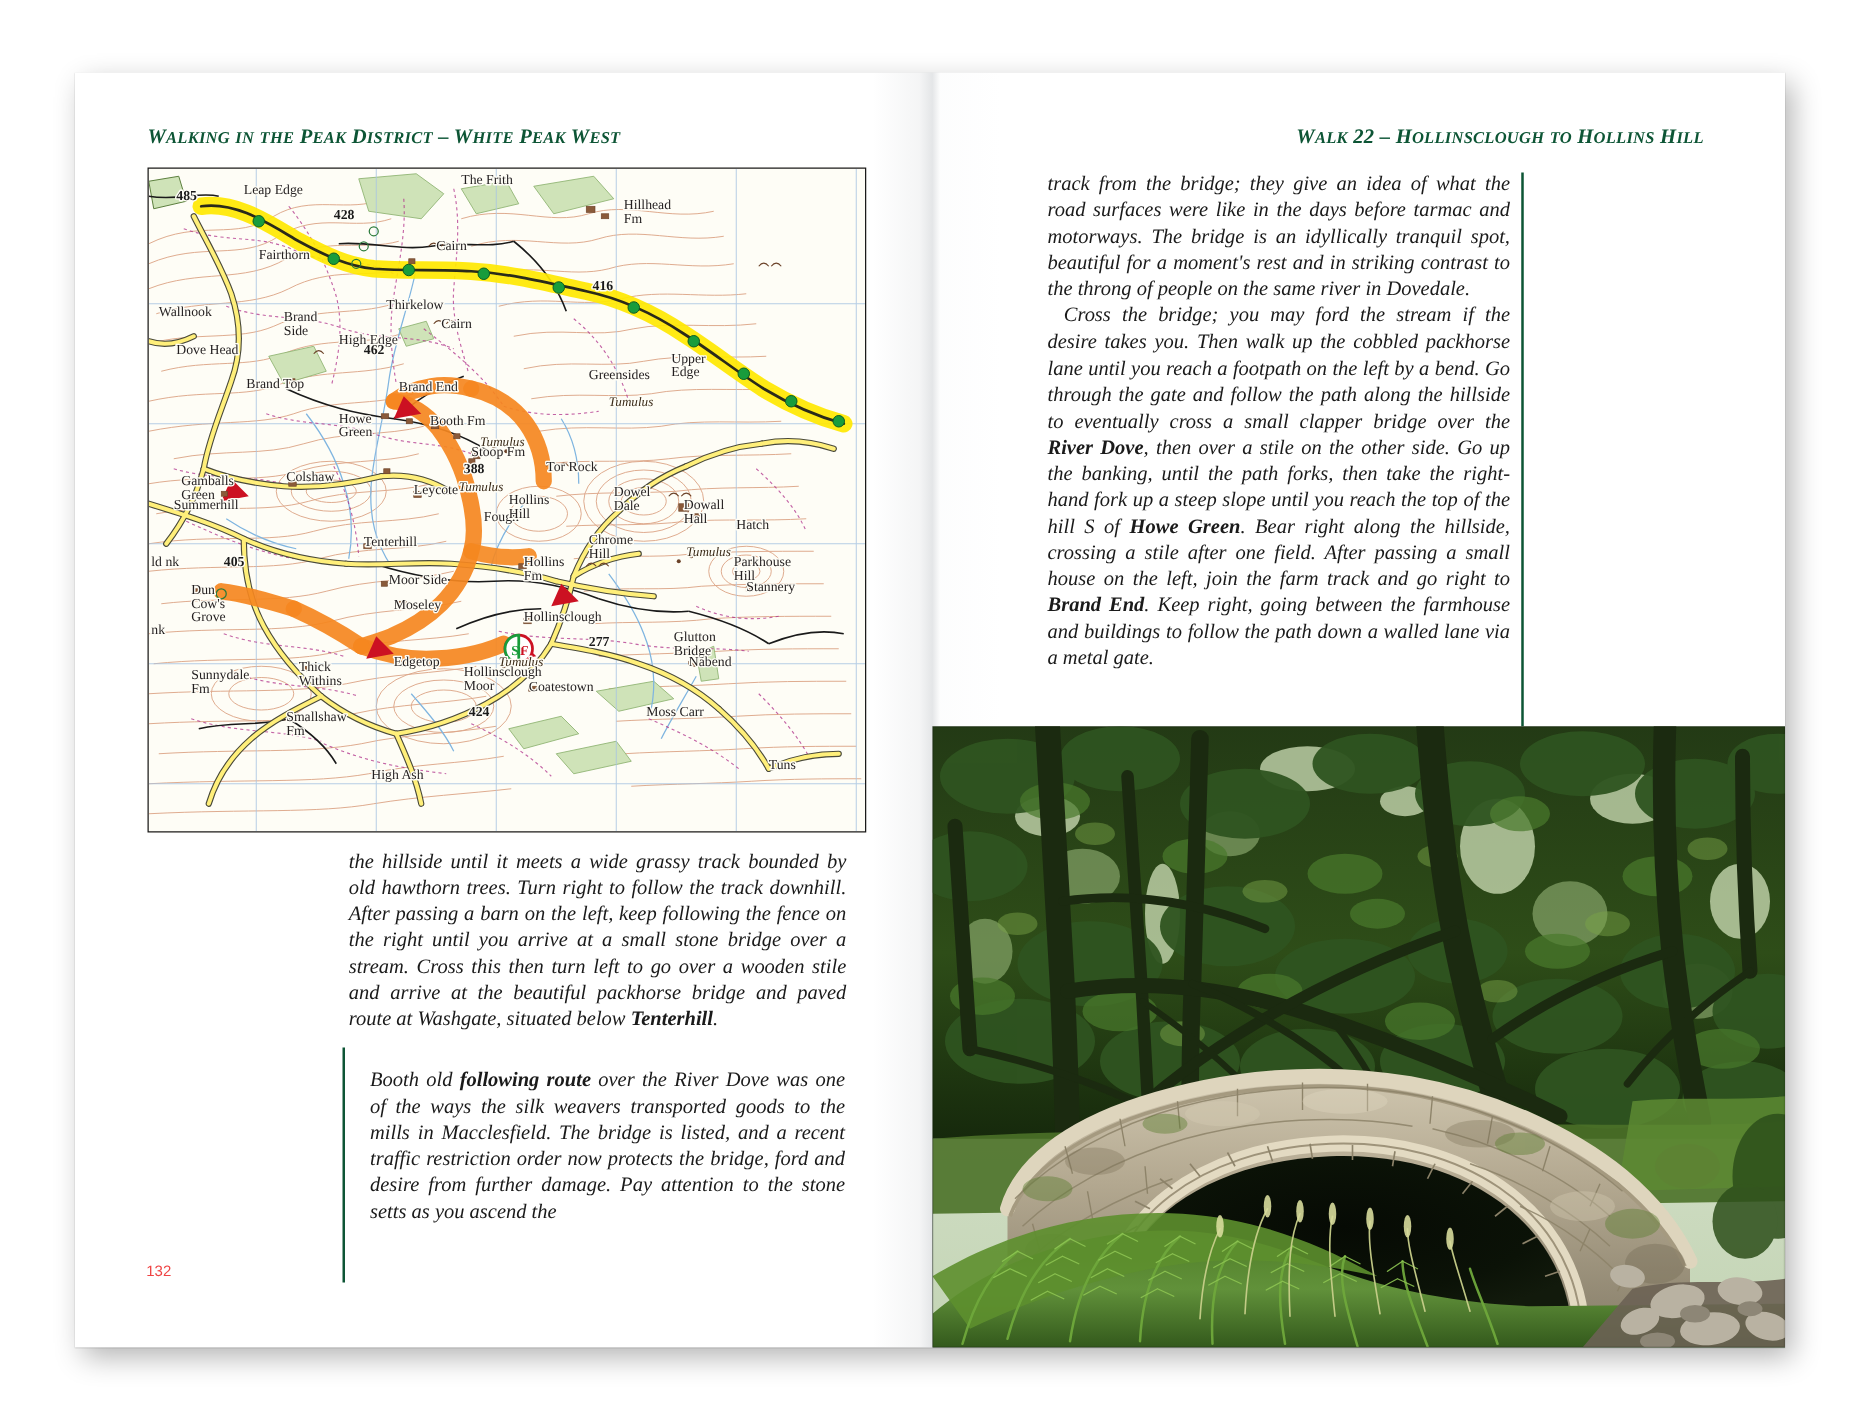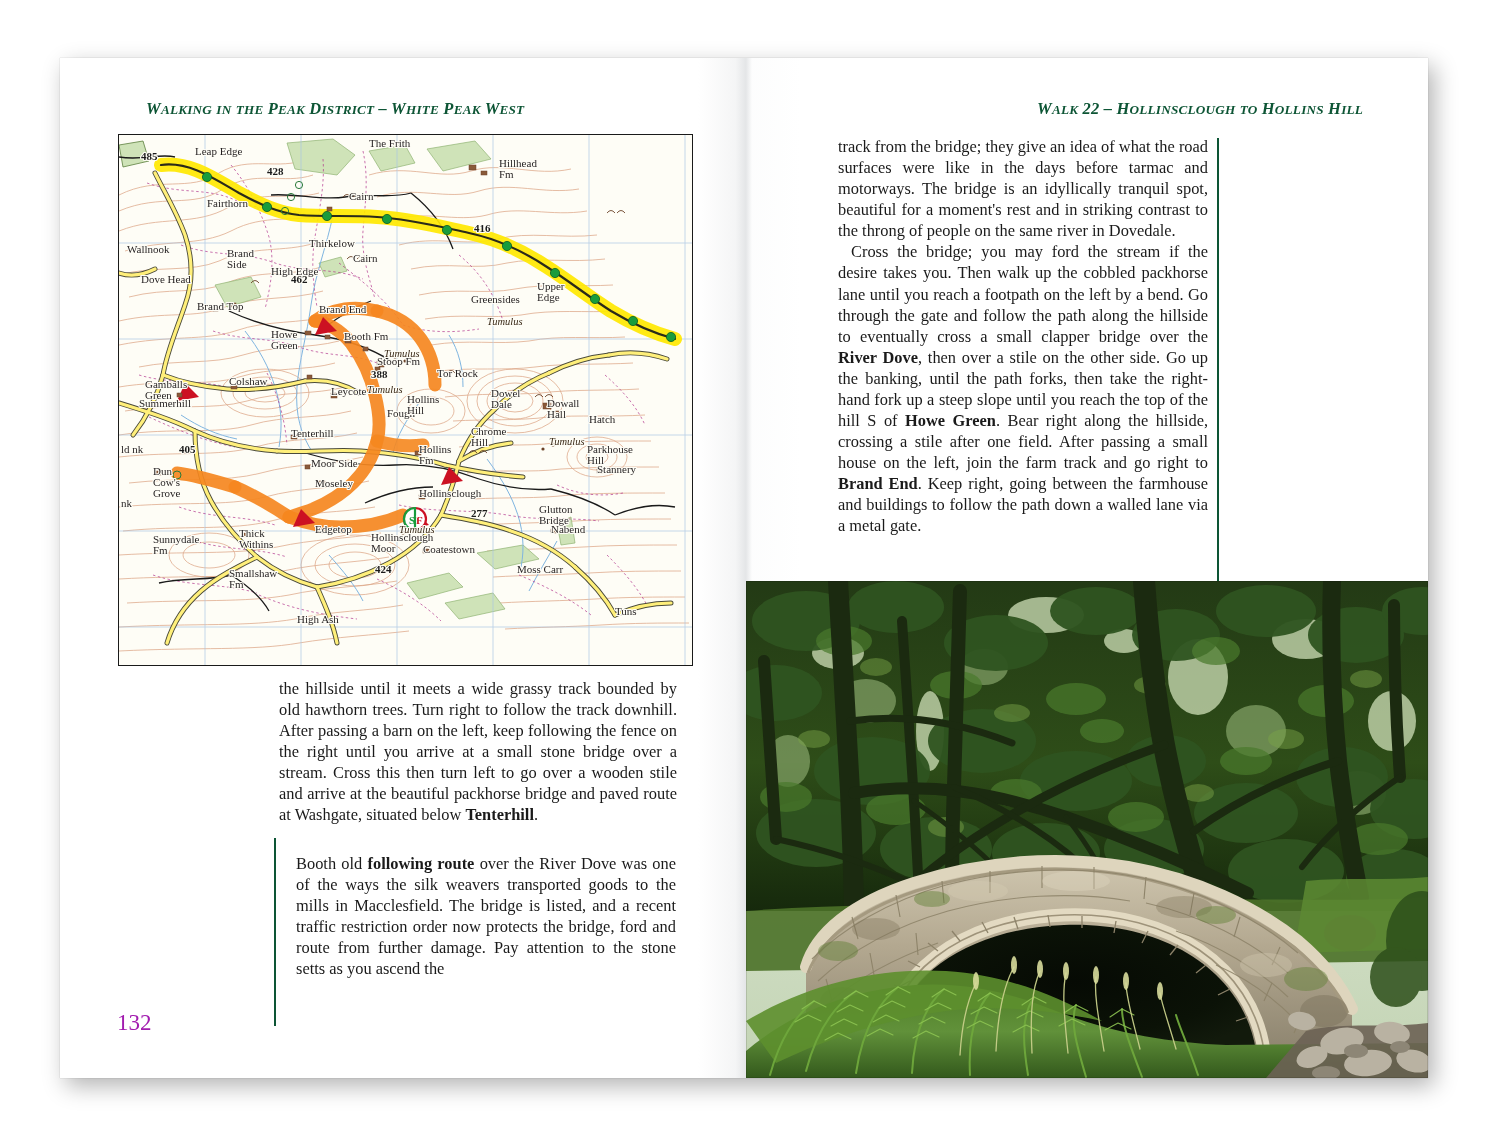--- a/index.html
+++ b/index.html
@@ -50,34 +50,33 @@
   
   .runhead {
     position: absolute;
     color: #0d5535;
     font-family: "Liberation Serif", serif;
     font-style: italic;
     font-weight: bold;
     font-size: 16.5px;
     letter-spacing: 0.2px;
     white-space: nowrap;
-    margin-left: 28px;
   }
   .runhead .sc { font-size: 13.2px; }
   #runhead-left  { left: 58px;  top: 41px; }
   #runhead-right { right: 65px; top: 41px; text-align: left; }
 
   
   #pageno {
     position: absolute;
     left: 57px;
     top: 952px;
-    font-family: Liberation Serif, serif;
-    font-size: 23px;
-    color: #a21caf;
+    font-family: Liberation Sans, sans-serif;
+    font-size: 12px;
+    color: #ef4444;
   }
 
   
   #map-frame {
     position: absolute;
     left: 58px;
     top: 76px;
     width: 573px;
     height: 530px;
     border: 1.5px solid #1a1a1a;
@@ -86,20 +85,21 @@
   }
   #map-frame svg { display: block; }
 
   
   .bodytext {
     font-family: "Liberation Serif", serif;
     font-size: 16.4px;
     line-height: 1.285;
     color: #1a1a1a;
     text-align: justify;
+    font-style: italic;
   }
   .bodytext b { font-weight: bold; }
   #left-col {
     position: absolute;
     left: 219px;
     top: 620px;
     width: 398px;
   }
   #left-para-1 { margin: 0; }
   #left-rule {
@@ -576,21 +576,21 @@
   <div id="left-col" class="bodytext">
     <p id="left-para-1">
       <span>the hillside until it meets a wide grassy track bounded by old hawthorn trees. Turn right to follow the track downhill. After passing a barn on the left, keep following the fence on the right until you arrive at a small stone bridge over a stream. Cross this then turn left to go over a wooden stile and arrive at the beautiful packhorse bridge and paved route at Washgate, situated below </span><b>Tenterhill</b><span>.</span>
     </p>
   </div>
 
   <div id="left-rule"></div>
 
   <div id="left-box" class="bodytext">
     <p>
-      <span>Booth old </span><b>following route</b><span> over the River Dove was one of the ways the silk weavers transported goods to the mills in Macclesfield. The bridge is listed, and a recent traffic restriction order now protects the bridge, ford and route from further damage. Pay attention to the stone setts as you ascend the</span>
+      <span>Booth old </span><b>following route</b><span> over the River Dove was one of the ways the silk weavers transported goods to the mills in Macclesfield. The bridge is listed, and a recent traffic restriction order now protects the bridge, ford and desire from further damage. Pay attention to the stone setts as you ascend the</span>
     </p>
   </div>
 
   <div id="pageno">132</div>
 
   <div id="gutter-shade"></div>
   <div id="gutter"></div>
 
   <div class="runhead" id="runhead-right"><span>W</span><span class="sc">A</span><span class="sc">L</span><span class="sc">K</span><span> </span><span>2</span><span>2</span><span> </span><span>–</span><span> </span><span>H</span><span class="sc">O</span><span class="sc">L</span><span class="sc">L</span><span class="sc">I</span><span class="sc">N</span><span class="sc">S</span><span class="sc">C</span><span class="sc">L</span><span class="sc">O</span><span class="sc">U</span><span class="sc">G</span><span class="sc">H</span><span> </span><span class="sc">T</span><span class="sc">O</span><span> </span><span>H</span><span class="sc">O</span><span class="sc">L</span><span class="sc">L</span><span class="sc">I</span><span class="sc">N</span><span class="sc">S</span><span> </span><span>H</span><span class="sc">I</span><span class="sc">L</span><span class="sc">L</span></div>
 

